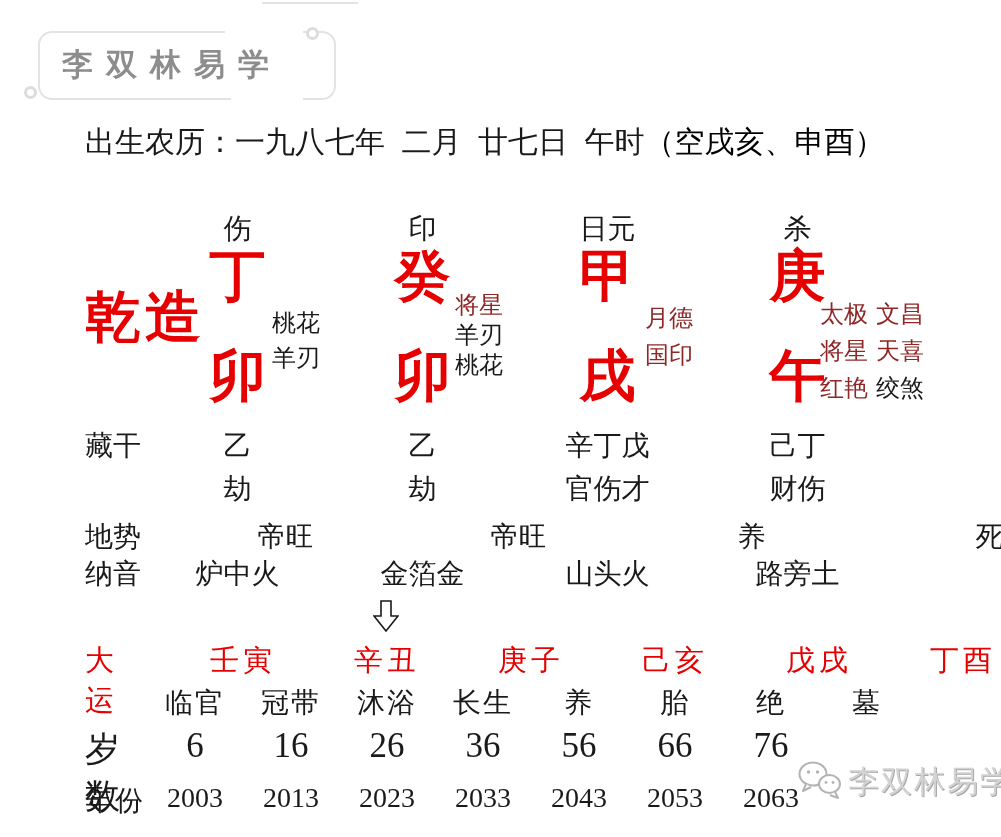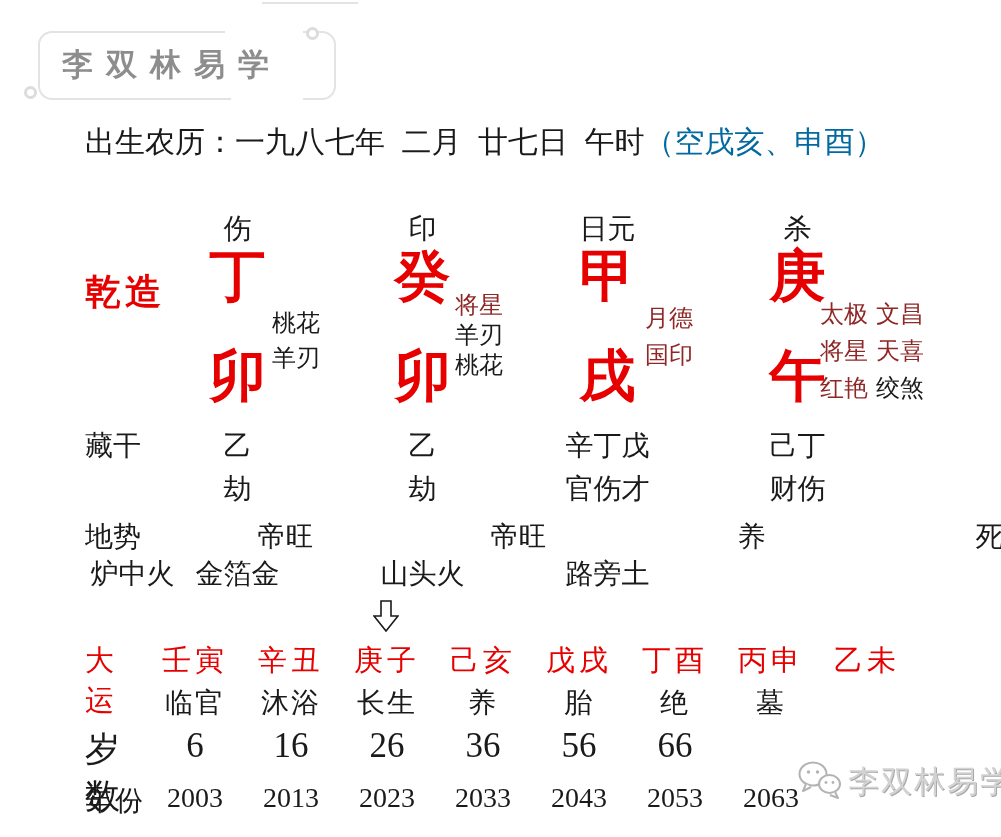--- a/index.html
+++ b/index.html
@@ -15,29 +15,29 @@
   .logo-gap.bottom{left:231px;top:92px;width:72px;height:8px;}
   .logo-float-line{position:absolute;left:262px;top:2px;width:96px;height:2px;background:#e3e3e3;}
   .logo-dot{position:absolute;width:7px;height:7px;border:3px solid #dcdcdc;border-radius:50%;background:#fff;}
   .logo-dot.tr{left:306px;top:27px;}
   .logo-dot.bl{left:24px;top:86px;}
   .logo-text{position:absolute;left:62px;top:44px;width:250px;
     font-family:"Liberation Sans","DejaVu Sans",sans-serif;
     font-size:31px;font-weight:bold;color:#8d8d8d;letter-spacing:13px;white-space:nowrap;}
   
   .birth-line{position:absolute;left:85px;top:122px;font-size:30px;white-space:nowrap;word-spacing:9px;}
-  .birth-line .void{color:#0369a1;}
+  .birth-line .void{color:#000000;}
   
   .row{position:absolute;left:85px;width:911px;display:grid;
     grid-template-columns:105px 185px 185px 190px 246px;}
   .zone{width:95px;text-align:center;}
   .row-gods{top:210px;font-size:28px;}
   .row-pillars{top:248px;height:172px;}
   .pillar-cell{position:relative;height:172px;}
-  .gender{font-size:36px;font-weight:bold;color:#e60000;letter-spacing:4px;margin-top:20px;white-space:nowrap;}
+  .gender{font-size:56px;font-weight:bold;color:#e60000;letter-spacing:4px;margin-top:32px;white-space:nowrap;}
   .stem-char{position:absolute;left:0;top:0;font-size:56px;line-height:56px;font-weight:bold;color:#e60000;}
   .branch-char{position:absolute;left:0;top:100px;font-size:56px;line-height:56px;font-weight:bold;color:#e60000;}
   .stars{position:absolute;font-size:24px;white-space:nowrap;}
   .stars span{display:block;}
   .stars-p0{left:82px;top:58px;line-height:35px;}
   .stars-p1{left:80px;top:42px;line-height:30px;}
   .stars-p2{left:85px;top:52px;line-height:37px;}
   .stars-p3{left:70px;top:48px;line-height:37px;display:grid;grid-template-columns:auto auto;column-gap:8px;}
   .stars-p3 span{display:inline;}
   .ink{color:#1a1a1a;}
@@ -45,21 +45,21 @@
   .row-label{font-size:28px;text-align:left;}
   .row-hidden{top:424px;font-size:28px;line-height:43px;}
   .row-stage{top:518px;font-size:28px;gap:48px;}
   .row-nayin{top:555px;font-size:28px;}
   
   .arrow-wrap{position:absolute;left:373px;top:600px;width:26px;height:32px;}
   .luck-row{position:absolute;left:85px;width:850px;display:grid;
     grid-template-columns:62px repeat(8,96px);}
   .luck-cell{text-align:center;}
   .luck-label{text-align:left;}
-  .row-luck-pillars{top:641px;font-size:29px;color:#e60000;letter-spacing:4px;}
+  .row-luck-pillars{top:641px;font-size:29px;color:#e60000;letter-spacing:4px;gap:48px;}
   .row-luck-stage{top:684px;font-size:28px;letter-spacing:2px;}
   .row-luck-age{top:726px;font-size:35px;}
   .row-luck-year{top:782px;font-size:28px;letter-spacing:0;}
   .row-luck-age .luck-label,.row-luck-year .luck-label{letter-spacing:2px;}
   
   .watermark{position:absolute;left:796px;top:758px;display:flex;align-items:center;gap:4px;opacity:0.78;}
   .watermark .wm-text{font-family:"Liberation Sans","DejaVu Sans",sans-serif;
     font-size:31px;color:#c7c7c7;letter-spacing:2px;white-space:nowrap;
     text-shadow:1px 1px 0 #8f8f8f;}
 </style>
@@ -177,20 +177,21 @@
       </div>
     <div>
         <div class="zone">养</div>
       </div>
     <div>
         <div class="zone">死</div>
       </div>
   </div>
 
   <div class="row row-nayin">
+    <div class="row-label">纳音</div>
     <div>
         <div class="zone">炉中火</div>
       </div>
     <div>
         <div class="zone">金箔金</div>
       </div>
     <div>
         <div class="zone">山头火</div>
       </div>
     <div>
@@ -212,36 +213,38 @@
     <div class="luck-cell">己亥</div>
     <div class="luck-cell">戊戌</div>
     <div class="luck-cell">丁酉</div>
     <div class="luck-cell">丙申</div>
     <div class="luck-cell">乙未</div>
   </div>
 
   <div class="luck-row row-luck-stage">
     <div class="luck-label"></div>
     <div class="luck-cell">临官</div>
+    <div class="luck-cell">冠带</div>
     <div class="luck-cell">沐浴</div>
     <div class="luck-cell">长生</div>
     <div class="luck-cell">养</div>
     <div class="luck-cell">胎</div>
     <div class="luck-cell">绝</div>
     <div class="luck-cell">墓</div>
   </div>
 
   <div class="luck-row row-luck-age">
     <div class="luck-label">岁数</div>
     <div class="luck-cell">6</div>
     <div class="luck-cell">16</div>
     <div class="luck-cell">26</div>
     <div class="luck-cell">36</div>
     <div class="luck-cell">56</div>
     <div class="luck-cell">66</div>
+    <div class="luck-cell">76</div>
   </div>
 
   <div class="luck-row row-luck-year">
     <div class="luck-label">年份</div>
     <div class="luck-cell">2003</div>
     <div class="luck-cell">2013</div>
     <div class="luck-cell">2023</div>
     <div class="luck-cell">2033</div>
     <div class="luck-cell">2043</div>
     <div class="luck-cell">2053</div>

